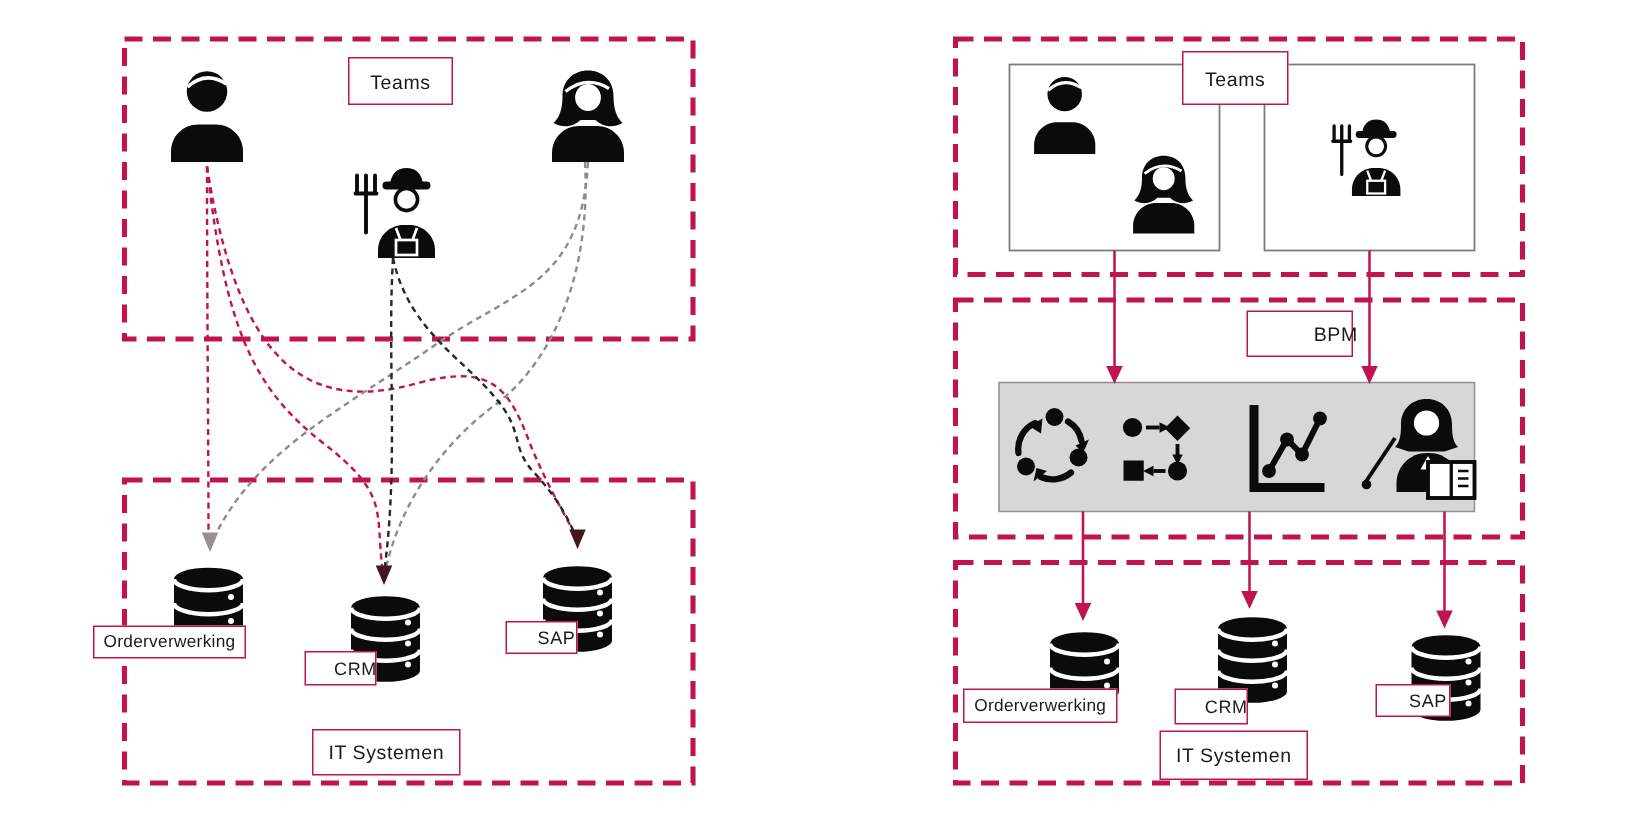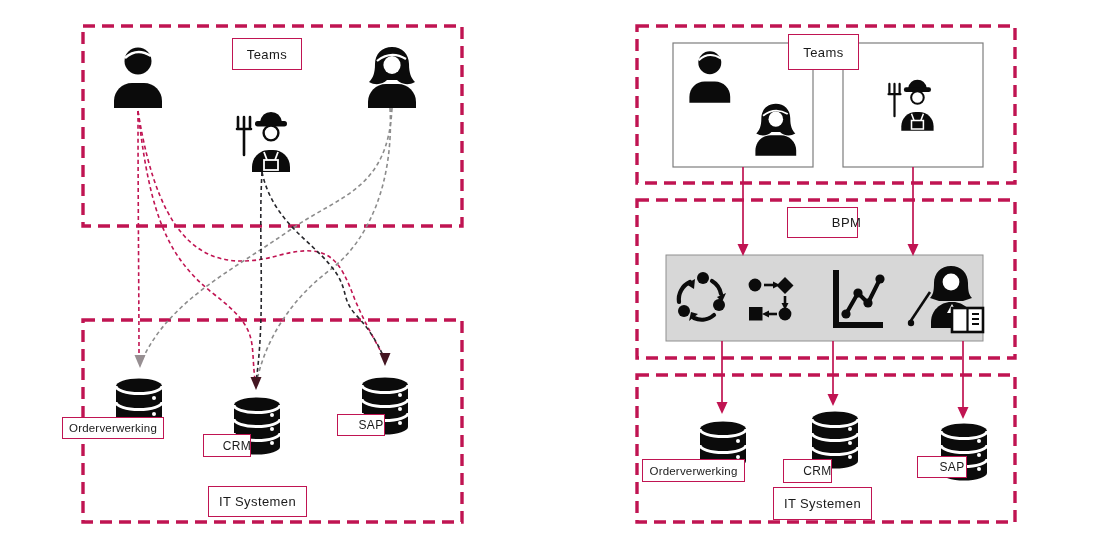--- a/index.html
+++ b/index.html
@@ -206,21 +206,21 @@
   <div class="label f115" style="left:62px;top:417px;width:102px;height:22px;">Orderverwerking</div>
 
   <div class="label f12" style="left:203px;top:434px;width:48px;height:23px;">CRM</div>
 
   <div class="label f12" style="left:337px;top:414px;width:48px;height:22px;">SAP</div>
 
   <div class="label f13" style="left:208px;top:486px;width:99px;height:31px;">IT Systemen</div>
 
   <div class="label f13" style="left:788px;top:34px;width:71px;height:36px;">Teams</div>
 
-  <div class="label f13" style="left:787px;top:207px;width:71px;height:31px;padding-left:48px;">BPM</div>
+  <div class="label f13" style="left:831px;top:207px;width:71px;height:31px;padding-left:48px;">BPM</div>
 
   <div class="label f115" style="left:642px;top:459px;width:103px;height:23px;">Orderverwerking</div>
 
   <div class="label f12" style="left:783px;top:459px;width:49px;height:24px;">CRM</div>
 
   <div class="label f12" style="left:917px;top:456px;width:50px;height:22px;">SAP</div>
 
   <div class="label f13" style="left:773px;top:487px;width:99px;height:33px;">IT Systemen</div>
 
 </div>

